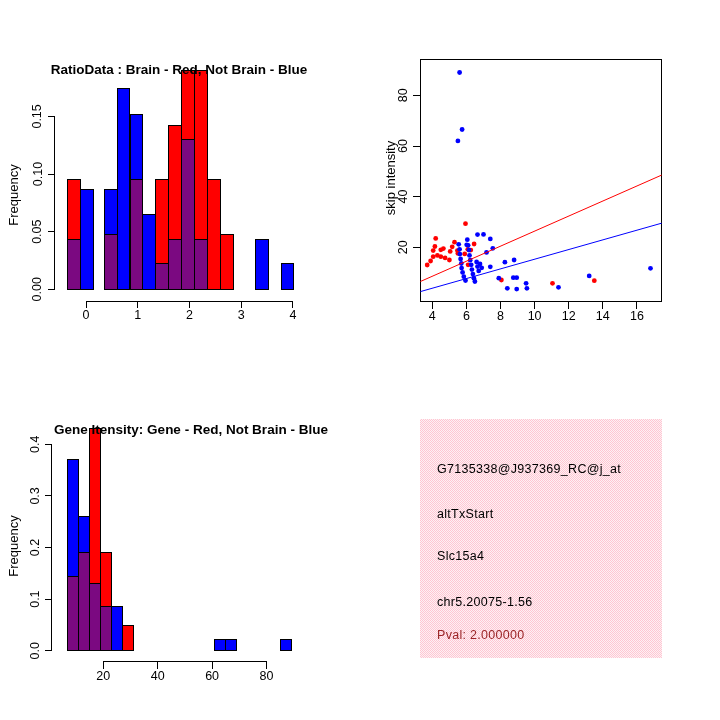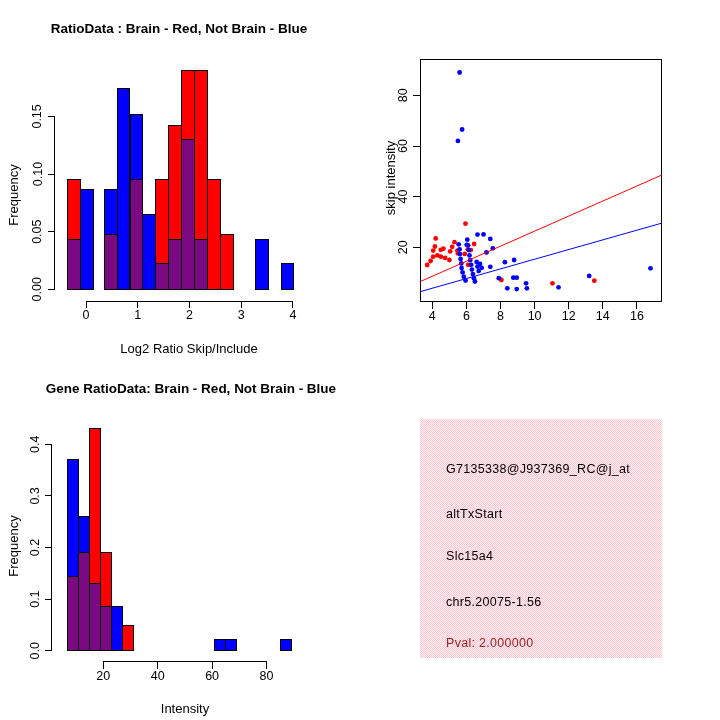--- a/index.html
+++ b/index.html
@@ -1,30 +1,30 @@
 <!DOCTYPE html>
 <html><head>
 <meta charset="utf-8">
 <style>
   html,body{margin:0;padding:0;background:#fff;}
   #root{
     position:relative;width:720px;height:720px;background:#ffffff;overflow:hidden;
     font-family:"Liberation Sans","DejaVu Sans",sans-serif;color:#000;
   }
   #charts{position:absolute;left:0;top:0;width:720px;height:720px;}
-  .title{position:absolute;font-weight:bold;font-size:13.5px;text-align:center;white-space:nowrap;}
+  .title{position:absolute;font-weight:bold;font-size:13.5px;text-align:center;white-space:nowrap;margin-top:41px;}
   .xlab{position:absolute;font-size:13px;text-align:center;white-space:nowrap;}
   .ylab{position:absolute;font-size:13px;white-space:nowrap;transform:translate(-50%,-50%) rotate(-90deg);}
   #infobox{
     position:absolute;left:420px;top:419px;width:242px;height:239px;
     background-color:#f9d4dd;
     background-image:conic-gradient(#ffc6d2 25%, #fdf1f4 25% 50%, #ffc6d2 50% 75%, #fdf1f4 75%);
     background-size:2px 2px;
   }
-  .ib-line{position:absolute;left:26px;font-size:12.5px;white-space:nowrap;letter-spacing:0.3px;}
+  .ib-line{position:absolute;left:17px;font-size:12.5px;white-space:nowrap;letter-spacing:0.3px;}
 </style>
 </head>
 <body>
 
 <div id="root">
 
   <svg id="charts" width="720" height="720" viewBox="0 0 720 720" style="font-family:&quot;Liberation Sans&quot;,&quot;DejaVu Sans&quot;,sans-serif;">
       <rect x="67.9" y="179.8" width="12.9" height="109.5" fill="#ff0000" stroke="#000000" stroke-width="1" shape-rendering="crispEdges"></rect>
       <rect x="67.9" y="239.7" width="12.9" height="49.6" fill="#7b0981" stroke="#000000" stroke-width="1" shape-rendering="crispEdges"></rect>
       <rect x="80.8" y="189" width="12.9" height="100.3" fill="#0000ff" stroke="#000000" stroke-width="1" shape-rendering="crispEdges"></rect>
@@ -192,30 +192,28 @@
       <text x="103.3" y="679.7" font-size="12.5" fill="#000000" text-anchor="middle">20</text>
       <line x1="157.7" y1="661.7" x2="157.7" y2="668.7" stroke="#000000" stroke-width="1" shape-rendering="crispEdges"></line>
       <text x="157.7" y="679.7" font-size="12.5" fill="#000000" text-anchor="middle">40</text>
       <line x1="212.1" y1="661.7" x2="212.1" y2="668.7" stroke="#000000" stroke-width="1" shape-rendering="crispEdges"></line>
       <text x="212.1" y="679.7" font-size="12.5" fill="#000000" text-anchor="middle">60</text>
       <line x1="266.5" y1="661.7" x2="266.5" y2="668.7" stroke="#000000" stroke-width="1" shape-rendering="crispEdges"></line>
       <text x="266.5" y="679.7" font-size="12.5" fill="#000000" text-anchor="middle">80</text>
     </svg>
 
   <div class="title" style="left:0;top:21px;width:358px;">RatioData : Brain - Red, Not Brain - Blue</div>
-  <div class="xlab" style="left:9px;top:341px;width:360px;">Log2 Ratio Skip/Include</div>
   <div class="ylab" style="left:13px;top:195px;">Frequency</div>
 
   <div class="ylab" style="left:390px;top:178px;">skip intensity</div>
 
-  <div class="title" style="left:0;top:381px;width:382px;">Gene RatioData: Brain - Red, Not Brain - Blue</div>
-  <div class="xlab" style="left:0;top:701px;width:370px;">Intensity</div>
+  <div class="title" style="left:0;top:381px;width:382px;">Gene Itensity: Gene - Red, Not Brain - Blue</div>
   <div class="ylab" style="left:13px;top:546px;">Frequency</div>
 
   <div id="infobox">
     <div class="ib-line" style="top:43px;">G7135338@J937369_RC@j_at</div>
     <div class="ib-line" style="top:88px;">altTxStart</div>
     <div class="ib-line" style="top:130px;">Slc15a4</div>
     <div class="ib-line" style="top:176px;">chr5.20075-1.56</div>
-    <div class="ib-line" id="pval-line" style="top: 209px; color: rgb(155, 36, 38); margin-top: 8px;">Pval: 2.000000</div>
+    <div class="ib-line" id="pval-line" style="top: 209px; color: rgb(155, 36, 38);">Pval: 2.000000</div>
   </div>
 
 </div>
 
 </body></html>

